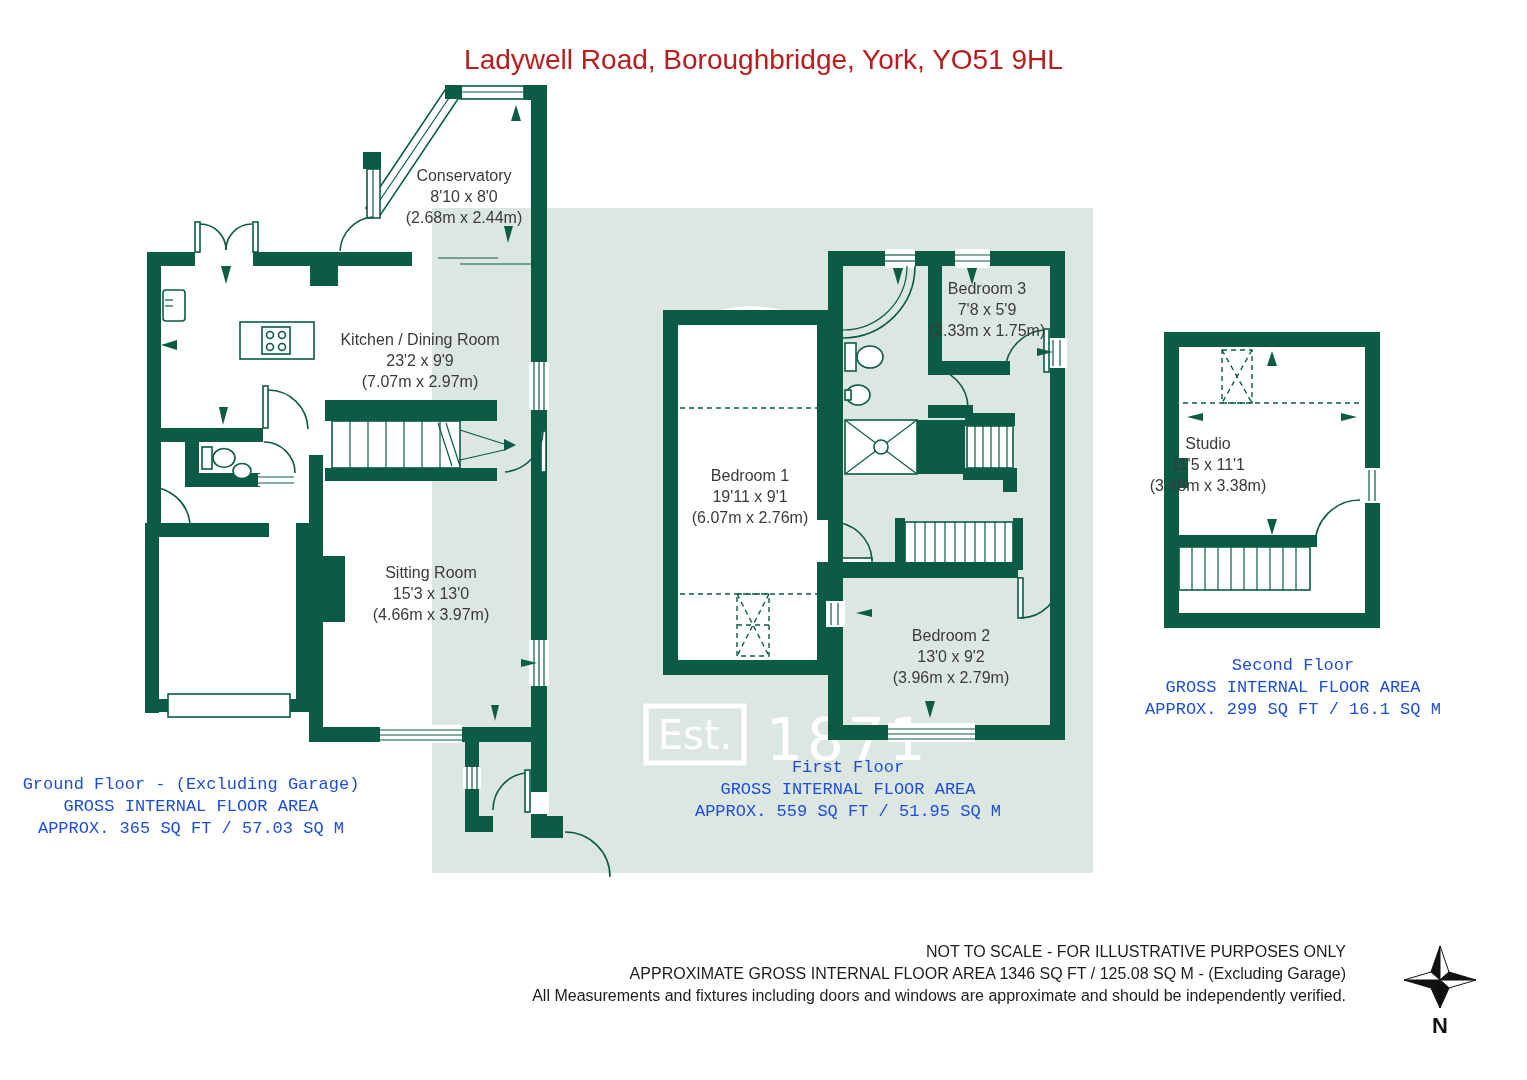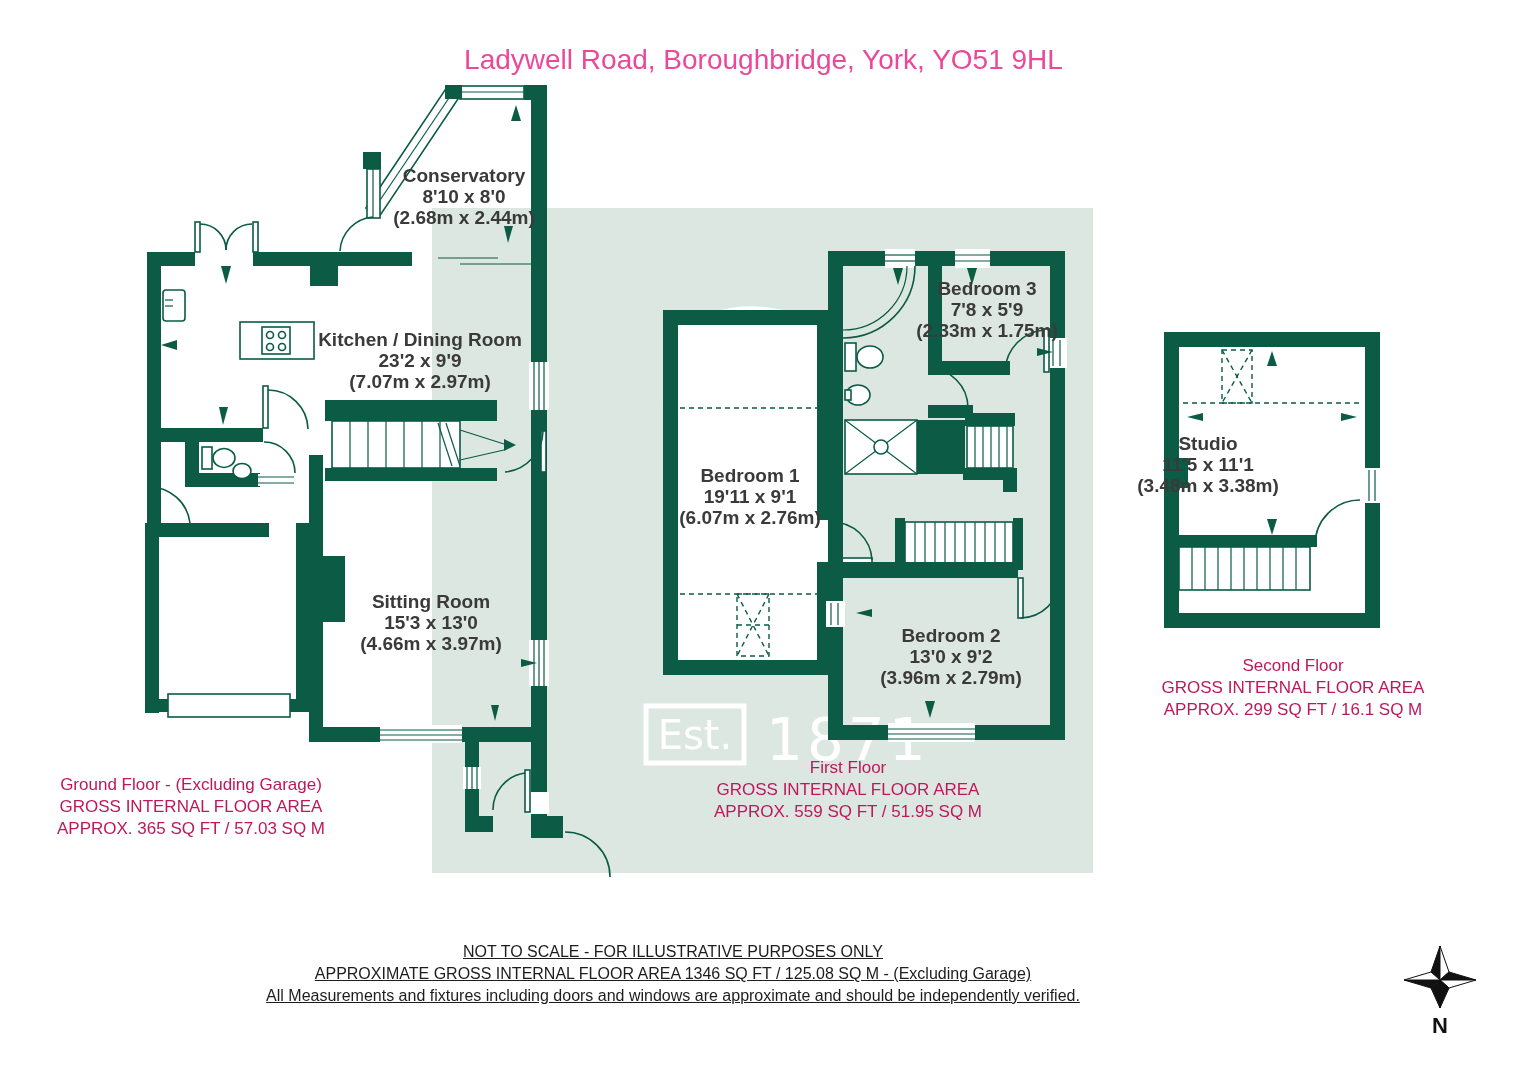--- a/index.html
+++ b/index.html
@@ -6,27 +6,27 @@
   #canvas{position:relative;width:1527px;height:1080px;background:#ffffff;overflow:hidden;
           font-family:"Liberation Sans", sans-serif;}
   svg{position:absolute;left:0;top:0;}
   .w{fill:#0b5b45;}
   .t{stroke:#0b5b45;stroke-width:1.6;fill:none;}
   .tt{stroke:#0b5b45;stroke-width:1.2;fill:none;}
   .f{fill:#ffffff;}
   .fo{fill:#ffffff;stroke:#0b5b45;stroke-width:1.6;}
   .d{stroke:#0b5b45;stroke-width:1.4;fill:none;stroke-dasharray:5 4;}
   .page-title{position:absolute;left:0;top:44px;width:1527px;text-align:center;
-     font-size:28px;color:#ec4899;}
+     font-size:28px;color:#b91c1c;}
   .room-label{position:absolute;transform:translate(-50%,-50%);text-align:center;
-     font-size:19px;line-height:21px;color:#3a3a3a;white-space:nowrap;font-weight:bold;}
+     font-size:16px;line-height:21px;color:#3a3a3a;white-space:nowrap;}
   .floor-label{position:absolute;transform:translate(-50%,-50%);text-align:center;
-     font-size:17px;line-height:22px;color:#be185d;white-space:nowrap;}
-  .footer{position:absolute;left:0;top:941px;width:1346px;text-align:center;
-     font-size:16px;line-height:22px;color:#1d1d1d;text-decoration:underline;}
+     font-size:17px;line-height:22px;color:#1d4ed8;white-space:nowrap;font-family:Liberation Mono, monospace;}
+  .footer{position:absolute;left:0;top:941px;width:1346px;text-align:right;
+     font-size:16px;line-height:22px;color:#1d1d1d;}
   .wm-text{font-family:"DejaVu Sans", sans-serif;}
 </style>
 </head>
 <body>
 
 <div id="canvas">
 
 <svg width="1527" height="1080" viewBox="0 0 1527 1080">
   <defs>
     <clipPath id="b1clip">
@@ -362,21 +362,21 @@
 <div class="room-label" style="left:464px;top:196px">
   <div>Conservatory</div>
   <div>8'10 x 8'0</div>
   <div>(2.68m x 2.44m)</div>
 </div>
 <div class="room-label" style="left:420px;top:360px">
   <div>Kitchen / Dining Room</div>
   <div>23'2 x 9'9</div>
   <div>(7.07m x 2.97m)</div>
 </div>
-<div class="room-label" style="left:431px;top:622px">
+<div class="room-label" style="left:431px;top:593px">
   <div>Sitting Room</div>
   <div>15'3 x 13'0</div>
   <div>(4.66m x 3.97m)</div>
 </div>
 <div class="room-label" style="left:750px;top:496px">
   <div>Bedroom 1</div>
   <div>19'11 x 9'1</div>
   <div>(6.07m x 2.76m)</div>
 </div>
 <div class="room-label" style="left:987px;top:309px">

